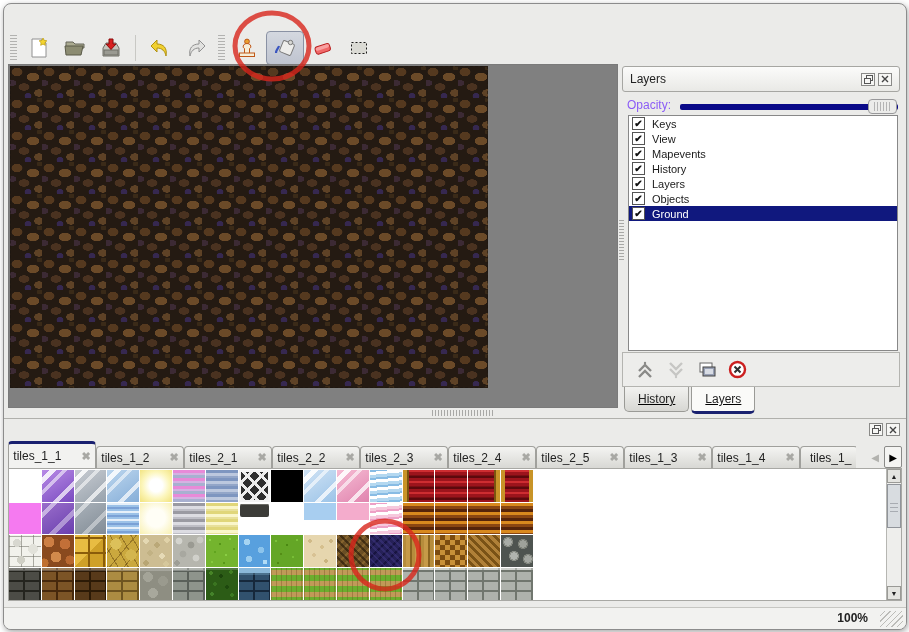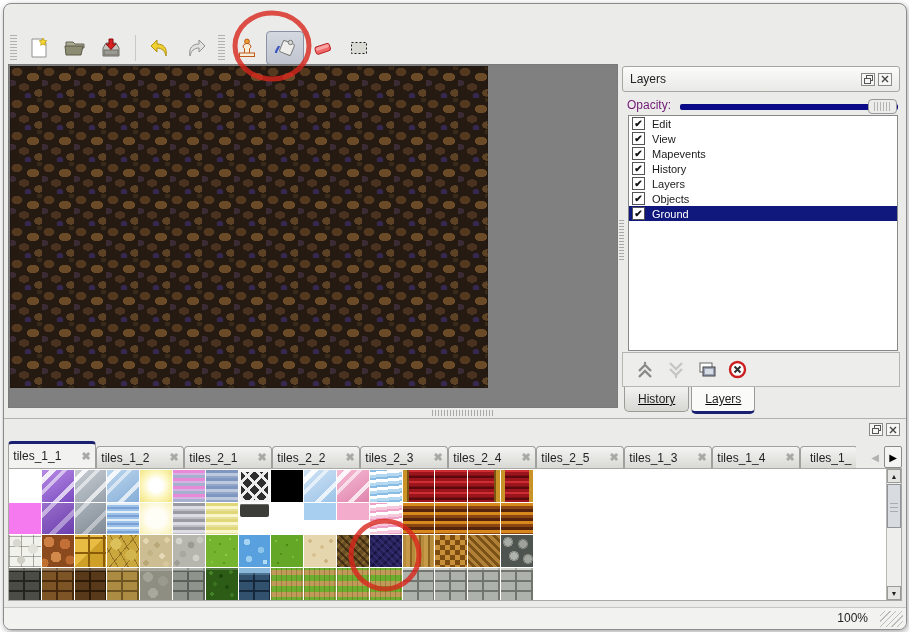--- a/index.html
+++ b/index.html
@@ -33,21 +33,21 @@
     background-size:32px 32px;}
   .vsplit-grip{position:absolute;left:615px;top:216px;width:5px;height:40px;background:repeating-linear-gradient(180deg,#a8a8a6 0 1px,transparent 1px 3px);}
   .hsplit-grip{position:absolute;left:428px;top:406px;width:62px;height:6px;background:repeating-linear-gradient(90deg,#a8a8a6 0 1px,transparent 1px 3px);}
 
   
   .dock-header{position:absolute;left:618px;top:62px;width:278px;height:26px;background:linear-gradient(180deg,#fbfbfa,#e9e9e6);border:1px solid #a6a6a2;border-radius:3px;box-sizing:border-box;display:flex;align-items:center;padding:0 7px;font-size:12px;color:#222;}
   .dock-header .title{flex:1;}
   .mini-btn{width:14px;height:13px;border:1px solid #8a8a88;background:#f6f6f4;margin-left:3px;display:flex;align-items:center;justify-content:center;box-sizing:border-box;}
 
   
-  .opacity-label{position:absolute;left:623px;top:94px;font-size:12px;color:#701a75;}
+  .opacity-label{position:absolute;left:623px;top:94px;font-size:12px;color:#8b5cf6;}
   .opacity-track{position:absolute;left:676px;top:100px;width:218px;height:6px;background:#0a0a88;border-radius:2px;}
   .opacity-handle{position:absolute;left:864px;top:95px;width:29px;height:15px;background:#ececea;border:1px solid #98989a;border-radius:4px;box-sizing:border-box;background-image:repeating-linear-gradient(90deg,#b4b4b4 0 1px,transparent 1px 3px);background-size:17px 9px;background-position:center;background-repeat:no-repeat;}
 
   
   .layer-list{position:absolute;left:624px;top:111px;width:270px;height:236px;background:#fff;border:1px solid #888;box-sizing:border-box;overflow:hidden;}
   .layer-row{display:flex;align-items:center;height:15px;padding-left:3px;font-size:11px;color:#1a1a1a;}
   .layer-row.selected{background:#10187e;color:#fff;}
   .cb{width:11px;height:11px;min-width:11px;border:1px solid #555;background:#fff;margin-right:7px;font-size:10px;line-height:10px;color:#101010;display:flex;align-items:center;justify-content:center;font-weight:bold;box-sizing:content-box;}
 
   .layer-btn-strip{position:absolute;left:618px;top:348px;width:278px;height:35px;border:1px solid #b4b4b0;background:#ededeb;box-sizing:border-box;display:flex;align-items:center;padding-left:12px;gap:11px;}
@@ -71,21 +71,21 @@
   .ts-content{position:absolute;left:4px;top:49px;width:894px;height:133px;background:#fff;border:1px solid #a8a8a4;box-sizing:border-box;}
   .tile-grid{position:absolute;left:0;top:1px;display:grid;grid-template-columns:repeat(16,31.8px);grid-auto-rows:31.7px;gap:1px;background:#fff;}
   .tile{width:100%;height:100%;}
 
   
   .vsb{position:absolute;right:0;top:0;width:15px;height:131px;background:#eeeeec;border-left:1px solid #b6b6b2;box-sizing:border-box;}
   .vsb-btn{position:absolute;left:0;width:14px;height:14px;background:#e4e4e0;border:1px solid #9a9a96;box-sizing:border-box;display:flex;align-items:center;justify-content:center;font-size:7px;color:#222;}
   .vsb-thumb{position:absolute;left:0;top:15px;width:14px;height:44px;background:#d8dce0;border:1px solid #90949a;box-sizing:border-box;background-image:repeating-linear-gradient(180deg,transparent 0 3px,#a8acb2 3px 4px);background-size:8px 12px;background-position:center;background-repeat:no-repeat;}
 
   
-  .status-bar{position:absolute;left:0;bottom:0;width:902px;height:21px;background:#f2f2f0;border-top:1px solid #c6c6c2;}
+  .status-bar{position:absolute;left:0;bottom:0;width:902px;height:21px;background:#f2f2f0;border-top:1px solid #c6c6c2;font-weight:bold;}
   .status-zoom{position:absolute;right:38px;top:3px;font-size:12px;color:#222;}
   .resize-grip{position:absolute;right:3px;bottom:2px;width:23px;height:16px;background:repeating-linear-gradient(135deg,transparent 0 3px,#bcbcb8 3px 4px);}
 
   
   .annot{position:absolute;left:0;top:0;width:902px;height:625px;pointer-events:none;z-index:50;}
   .annot-ellipse{fill:none;stroke:#d8261c;stroke-width:5;opacity:.8;}
 
   
   .t-empty{background:#fff;}
   .t-black{background:#000;}
@@ -232,21 +232,21 @@
           <path d="M1 1 L7 7 M7 1 L1 7" stroke="#444" stroke-width="1.4"></path>
         </svg>
       </span>
     </div>
     <div class="opacity-label">Opacity:</div>
     <div class="opacity-track"></div>
     <div class="opacity-handle"></div>
     <div class="layer-list" id="layer-list">
         <div class="layer-row">
           <span class="cb">✔</span>
-          <span>Edit</span>
+          <span>Keys</span>
         </div>
         <div class="layer-row">
           <span class="cb">✔</span>
           <span>View</span>
         </div>
         <div class="layer-row">
           <span class="cb">✔</span>
           <span>Mapevents</span>
         </div>
         <div class="layer-row">

